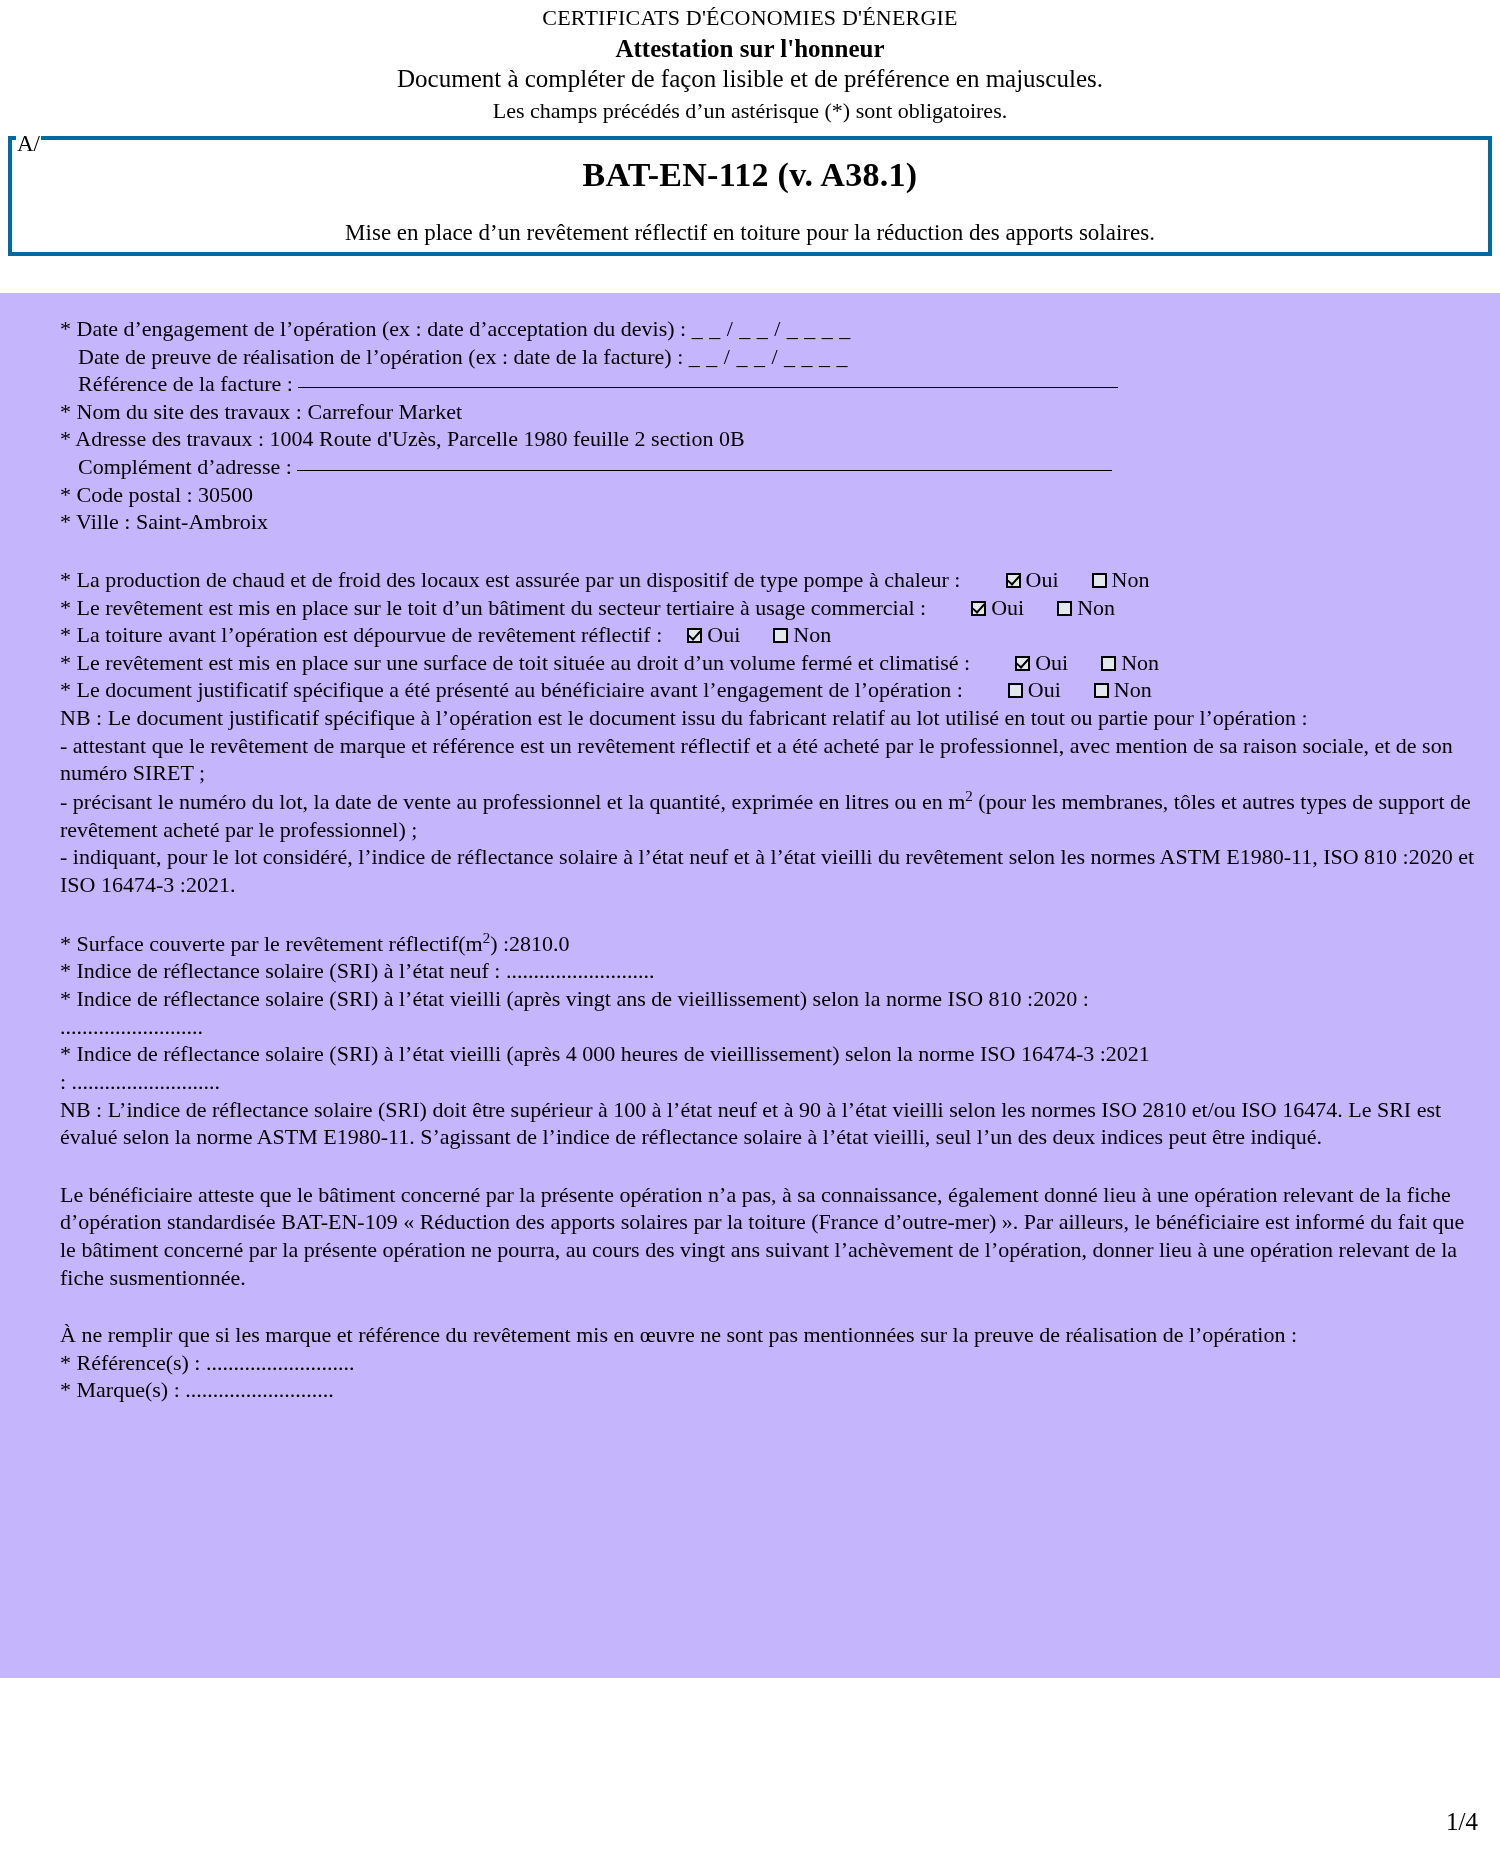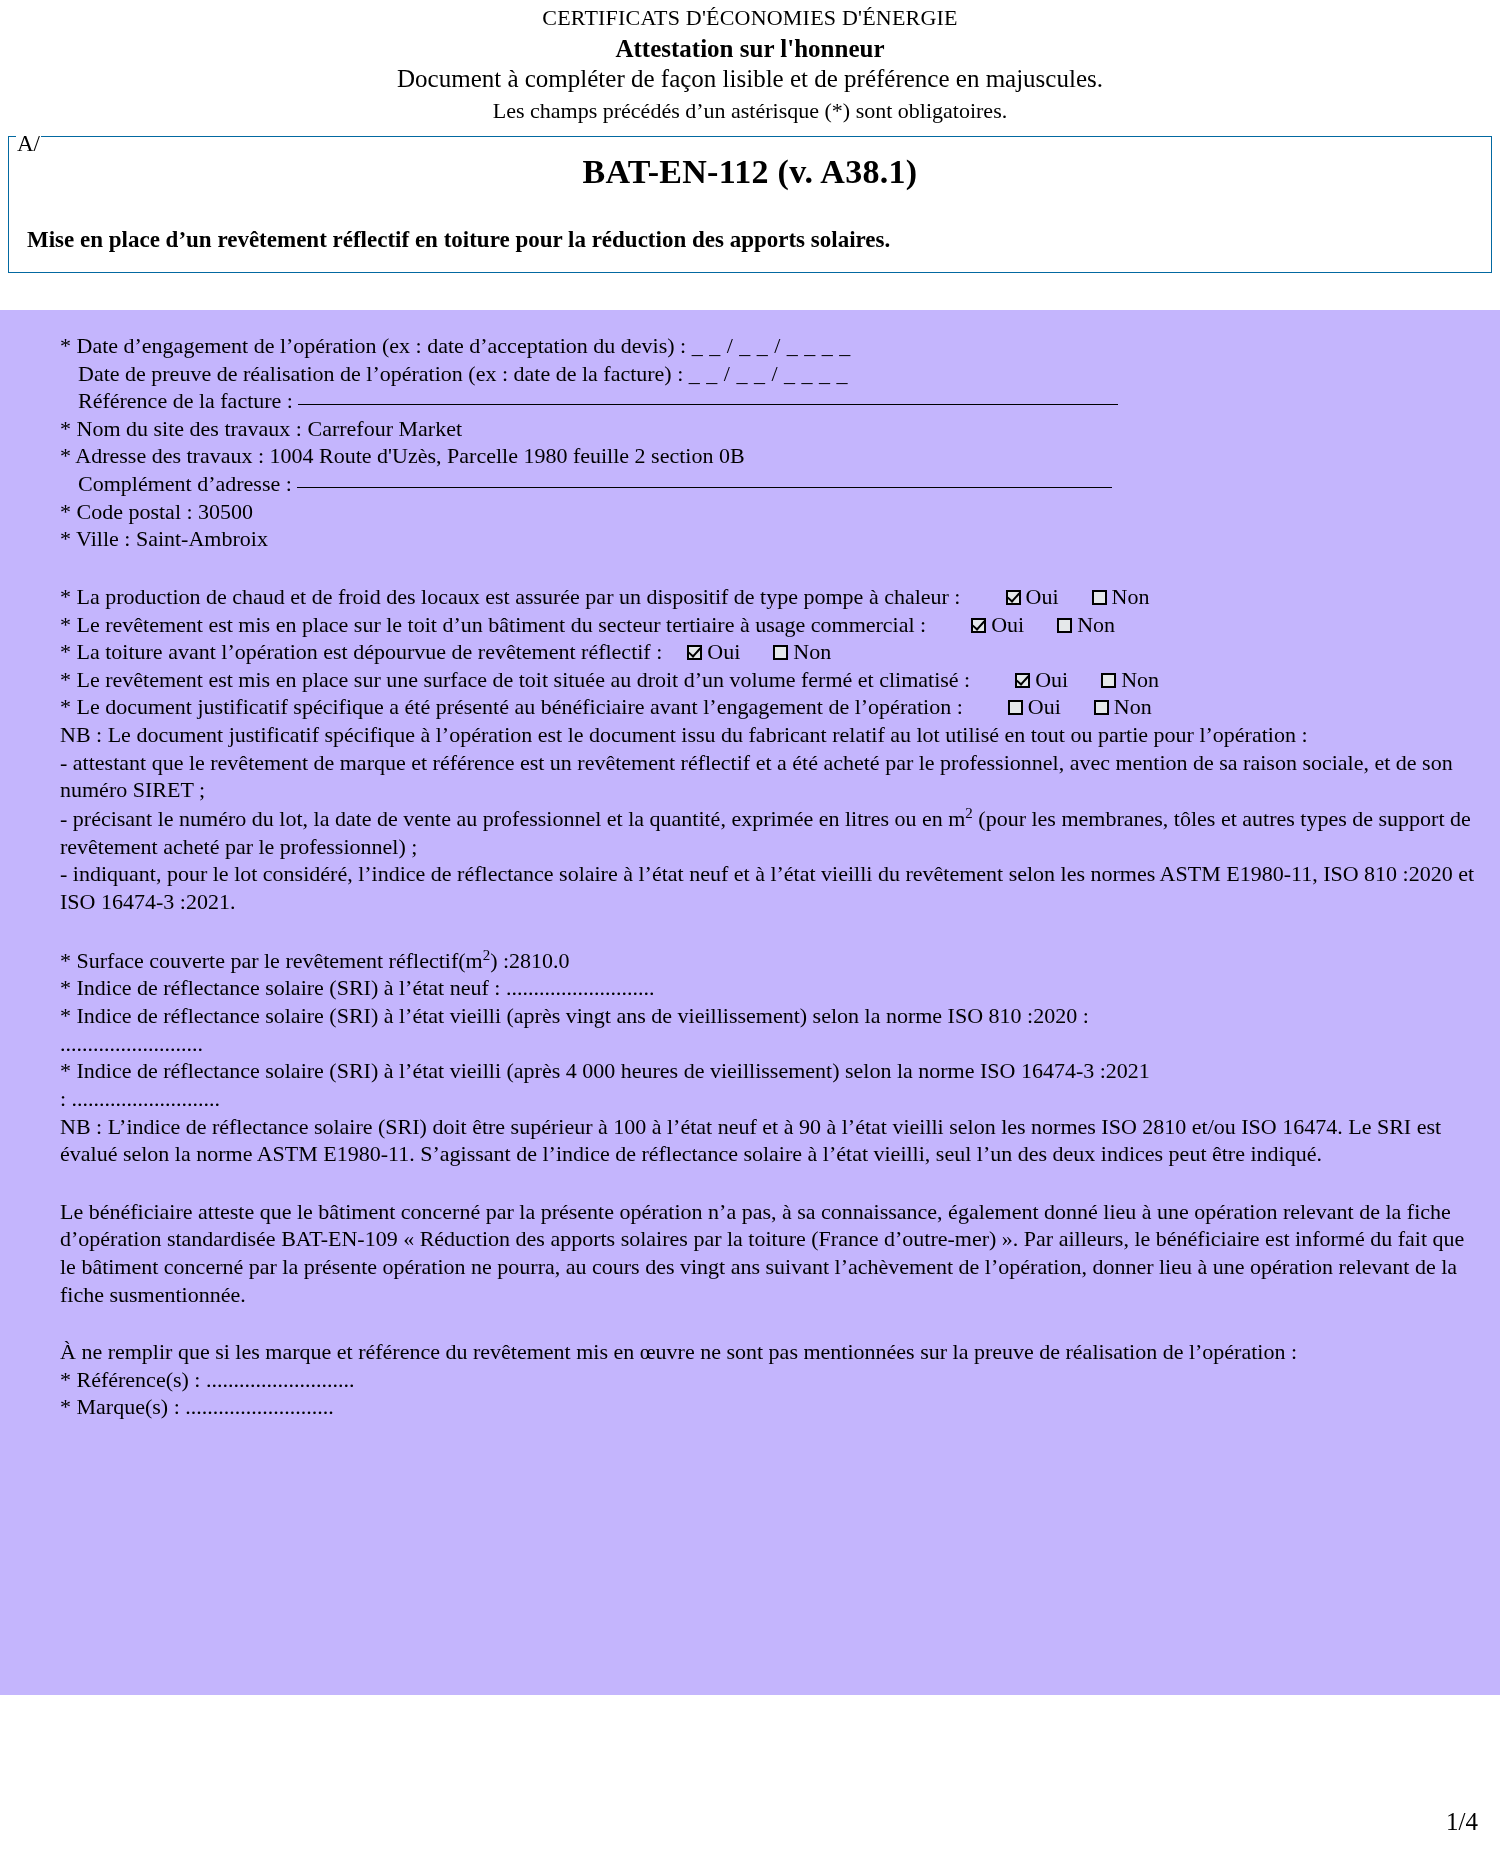--- a/index.html
+++ b/index.html
@@ -54,36 +54,37 @@
     position: absolute;
     left: 8px;
     top: -4px;
     font-size: 23px;
     line-height: 1;
     z-index: 3;
     background: #ffffff;
     padding: 0 1px;
   }
   .fiche-box {
-    border: 1px solid #0369a1;
-    height: 137px;
+    border: 4px solid #0369a1;
+    height: 120px;
     position: relative;
     box-sizing: border-box;
   }
   .fiche-code {
     text-align: center;
     font-size: 34px;
     font-weight: bold;
     margin-top: 16px;
     letter-spacing: 0.3px;
   }
   .fiche-desc {
+    text-align: center;
     font-size: 23px;
-    font-weight: bold;
-    margin-top: 36px;
+    font-weight: normal;
+    margin-top: 26px;
     padding: 0 18px;
   }
 
   
   .shaded {
     background: #c4b5fd;
     margin-top: 37px;
     padding: 22px 16px 22px 60px;
     min-height: 1385px;
     box-sizing: border-box;

